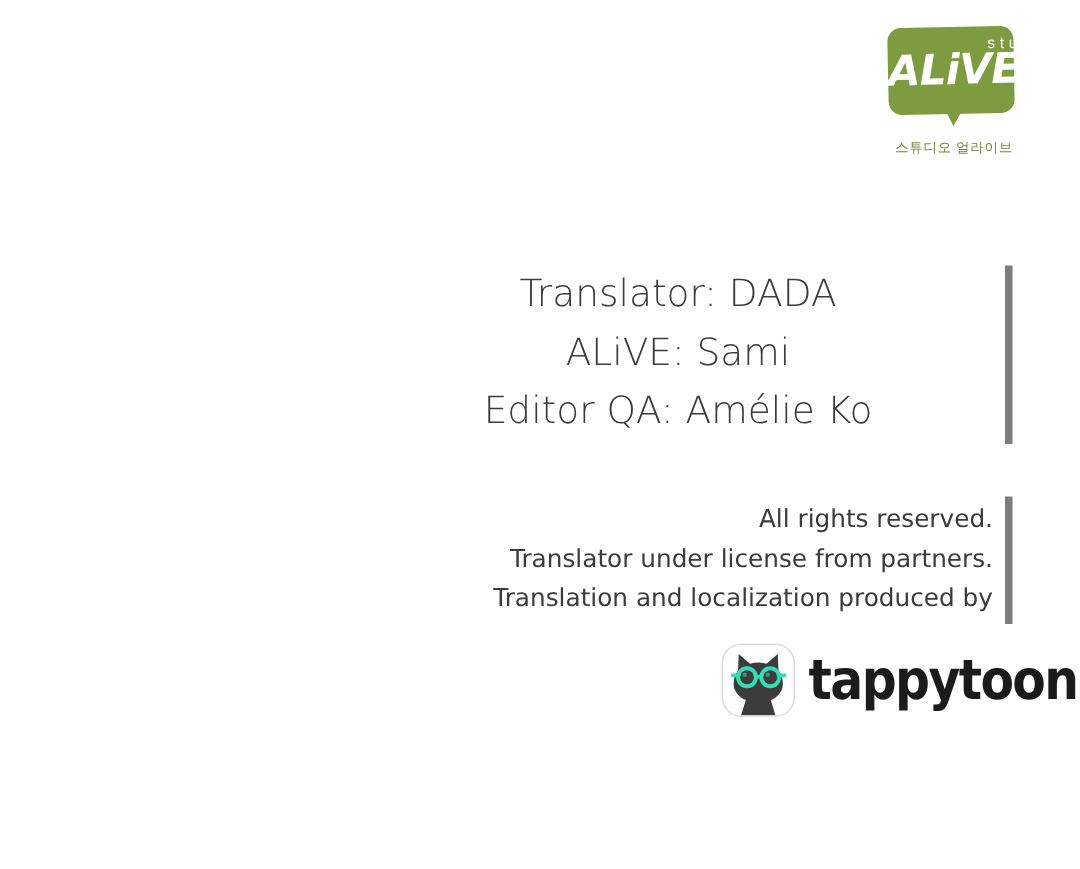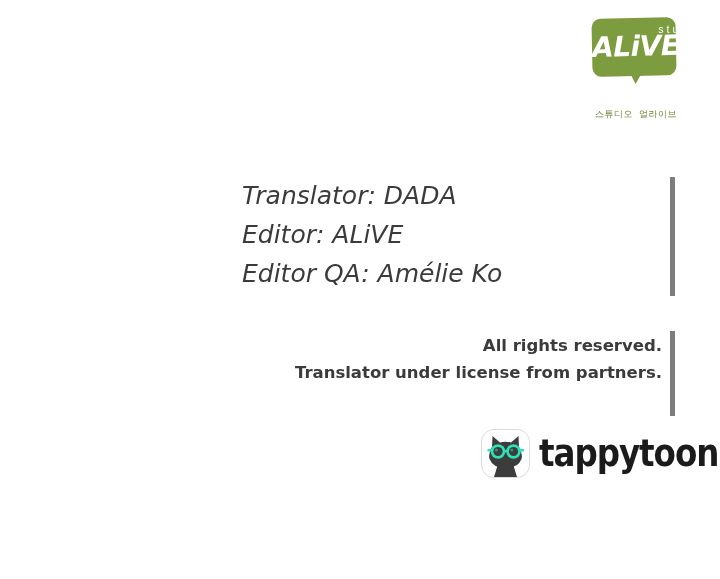--- a/index.html
+++ b/index.html
@@ -80,37 +80,36 @@
     font-weight: bold;
     font-style: italic;
     letter-spacing: -0.5px;
     font-family: "DejaVu Sans", sans-serif;
     transform: rotate(-1.5deg);
     line-height: 1;
   }
   .studio-kr {
     position: absolute;
     left: 0;
-    top: 90px;
+    top: 74px;
     width: 88px;
     text-align: center;
     color: #6e8a37;
     font-size: 9px;
     letter-spacing: 0.5px;
-    font-family: Liberation Mono, monospace;
+    font-family: Liberation Serif, serif;
   }
 
   
   .credits {
     position: absolute;
     right: 58px;
     top: 176px;
     width: 420px;
-    text-align: left;
-    font-style: italic;
+    text-align: center;
   }
   .credit-line {
     color: #3b3b3b;
     font-size: 25px;
     line-height: 39px;
     font-family: "DejaVu Sans", sans-serif;
     font-weight: 300;
     white-space: nowrap;
   }
 
@@ -129,21 +128,21 @@
     right: 58px;
     top: 333px;
     width: 460px;
     text-align: right;
   }
   .rights-line {
     color: #3b3b3b;
     font-size: 16.5px;
     line-height: 26.5px;
     font-family: "DejaVu Sans", sans-serif;
-    font-weight: 700;
+    font-weight: 400;
     white-space: nowrap;
   }
 
   .divider-bottom {
     position: absolute;
     left: 670px;
     top: 331px;
     width: 5px;
     height: 85px;
     background: #7d7d7d;
@@ -197,28 +196,29 @@
       <div class="bubble-tail"></div>
       <div class="studio-word">studio</div>
       <div class="alive-word">ALiVE</div>
     </div>
     <div class="studio-kr">스튜디오 얼라이브</div>
   </div>
 
   <div class="divider-top"></div>
   <div class="credits">
     <div class="credit-line">Translator: DADA</div>
-    <div class="credit-line">Editor: ALiVE</div>
+    <div class="credit-line">ALiVE: Sami</div>
     <div class="credit-line">Editor QA: Amélie Ko</div>
   </div>
 
   <div class="divider-bottom"></div>
   <div class="rights">
     <div class="rights-line">All rights reserved.</div>
     <div class="rights-line">Translator under license from partners.</div>
+    <div class="rights-line">Translation and localization produced by</div>
   </div>
 
   <div class="tappytoon">
     <div class="tt-icon">
       <svg width="47" height="47" viewBox="0 0 47 47" aria-hidden="true">
 
         <path d="M10 17 L10.5 6 L18 12.5 Q23.5 10.8 29 12.5 L36.5 6 L37 17
                  Q41 23 39.5 29 Q36 38 23.5 38 Q11 38 7.5 29 Q6 23 10 17 Z" fill="#3c3c3c"></path>
 
         <path d="M16 34 L31 34 L35 47 L12 47 Z" fill="#3c3c3c"></path>

